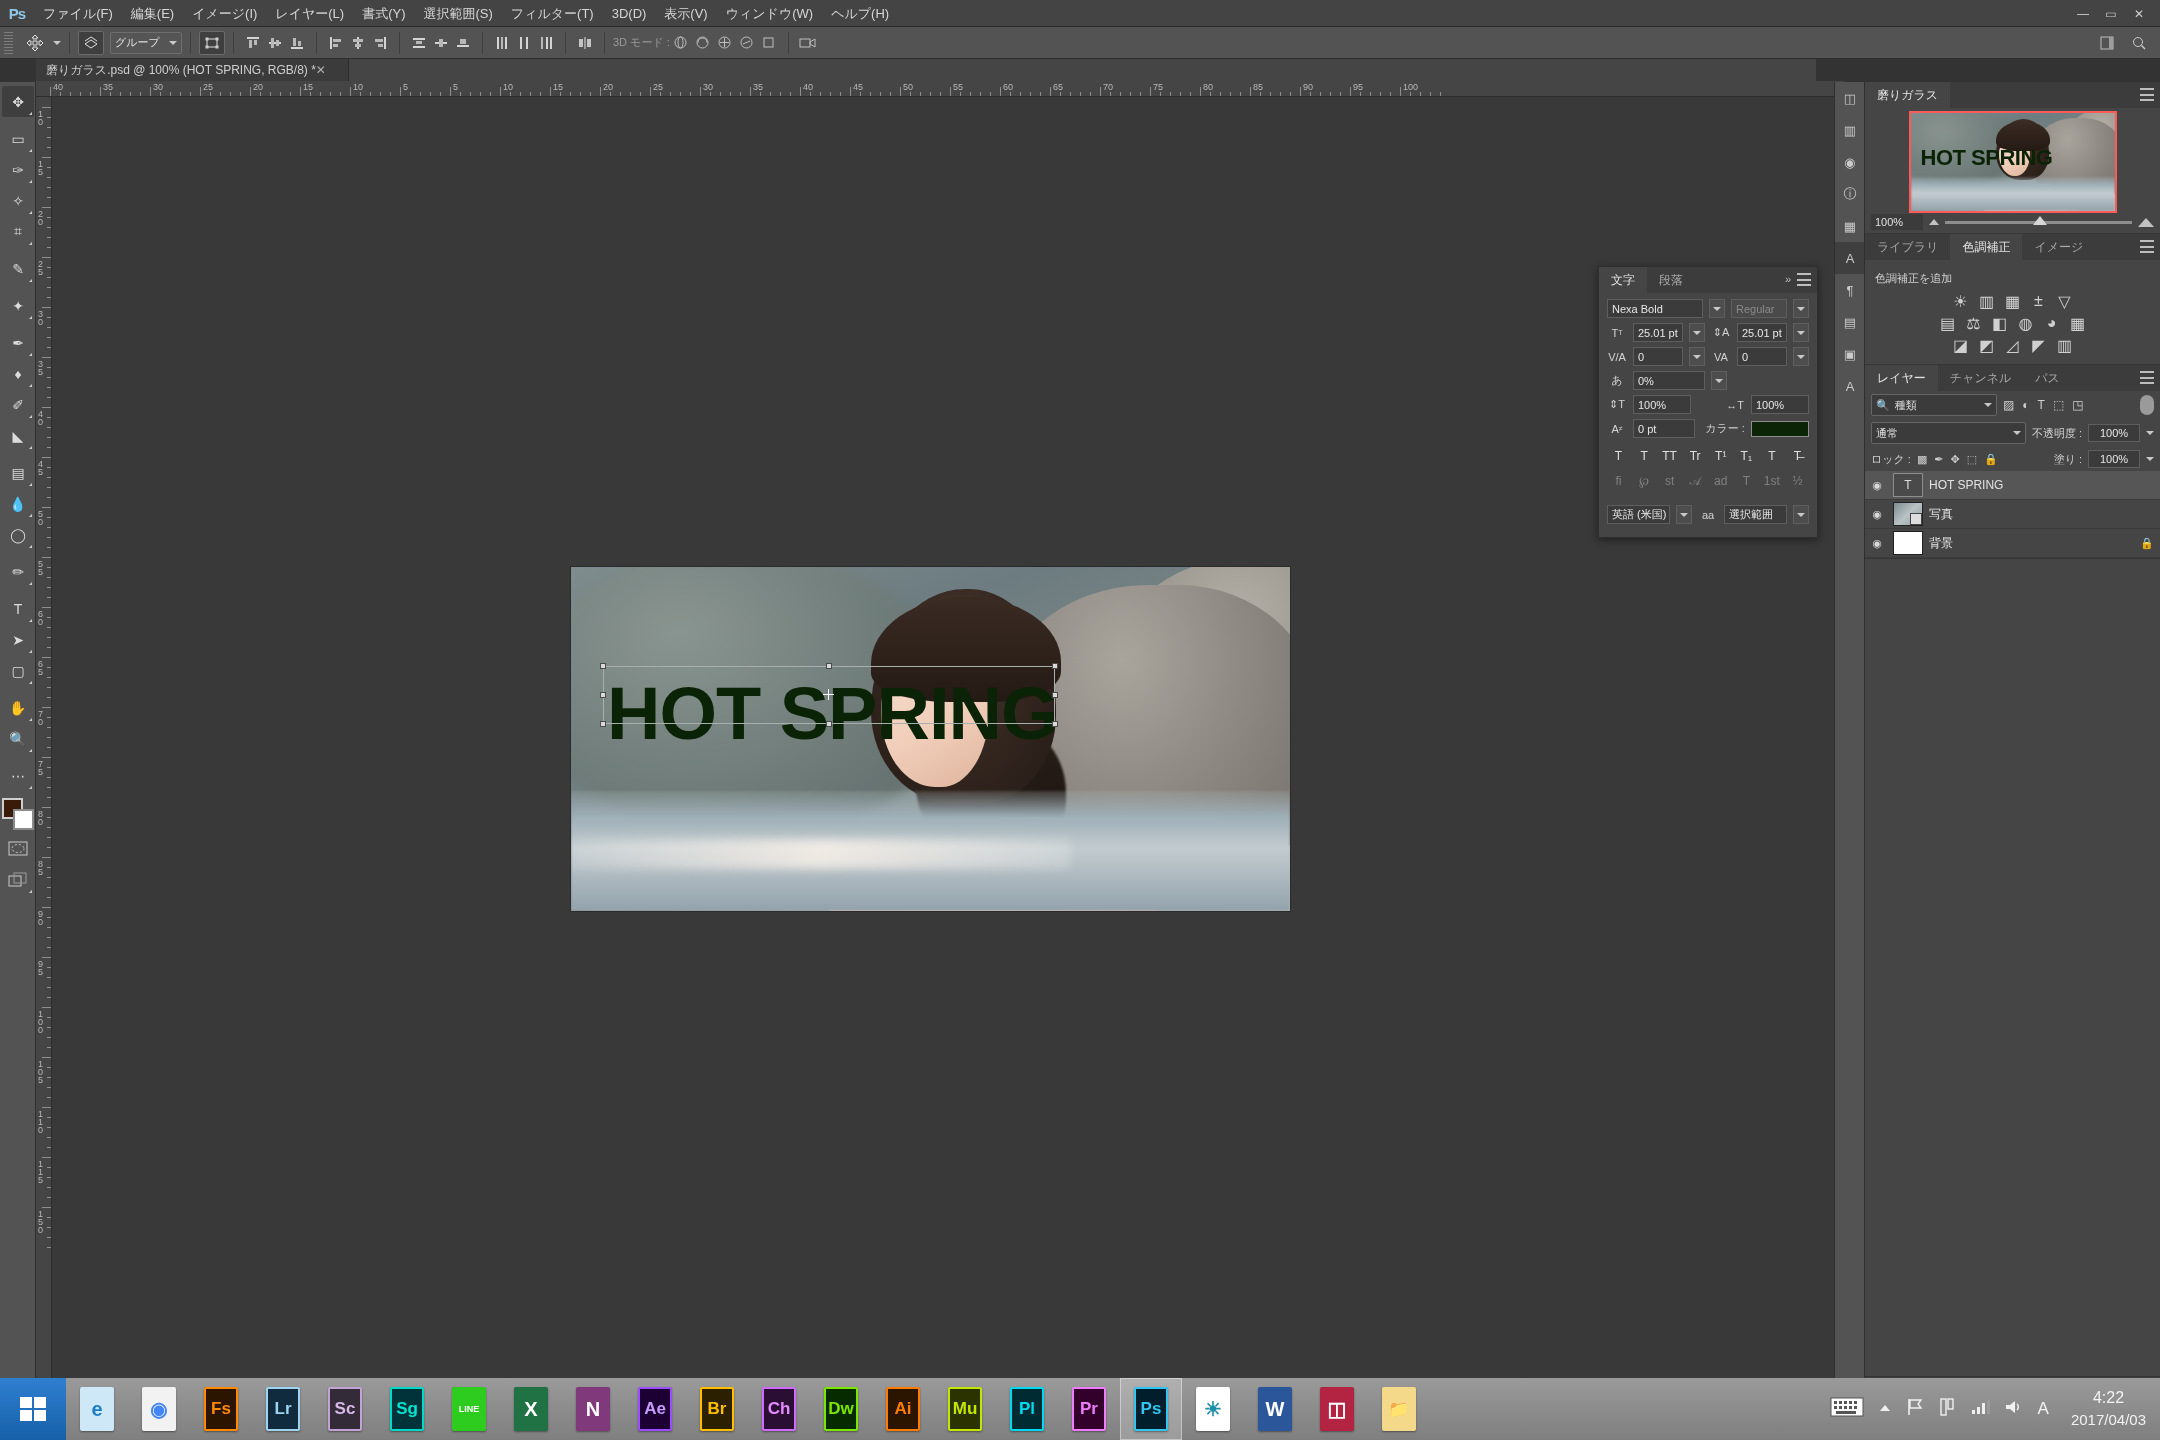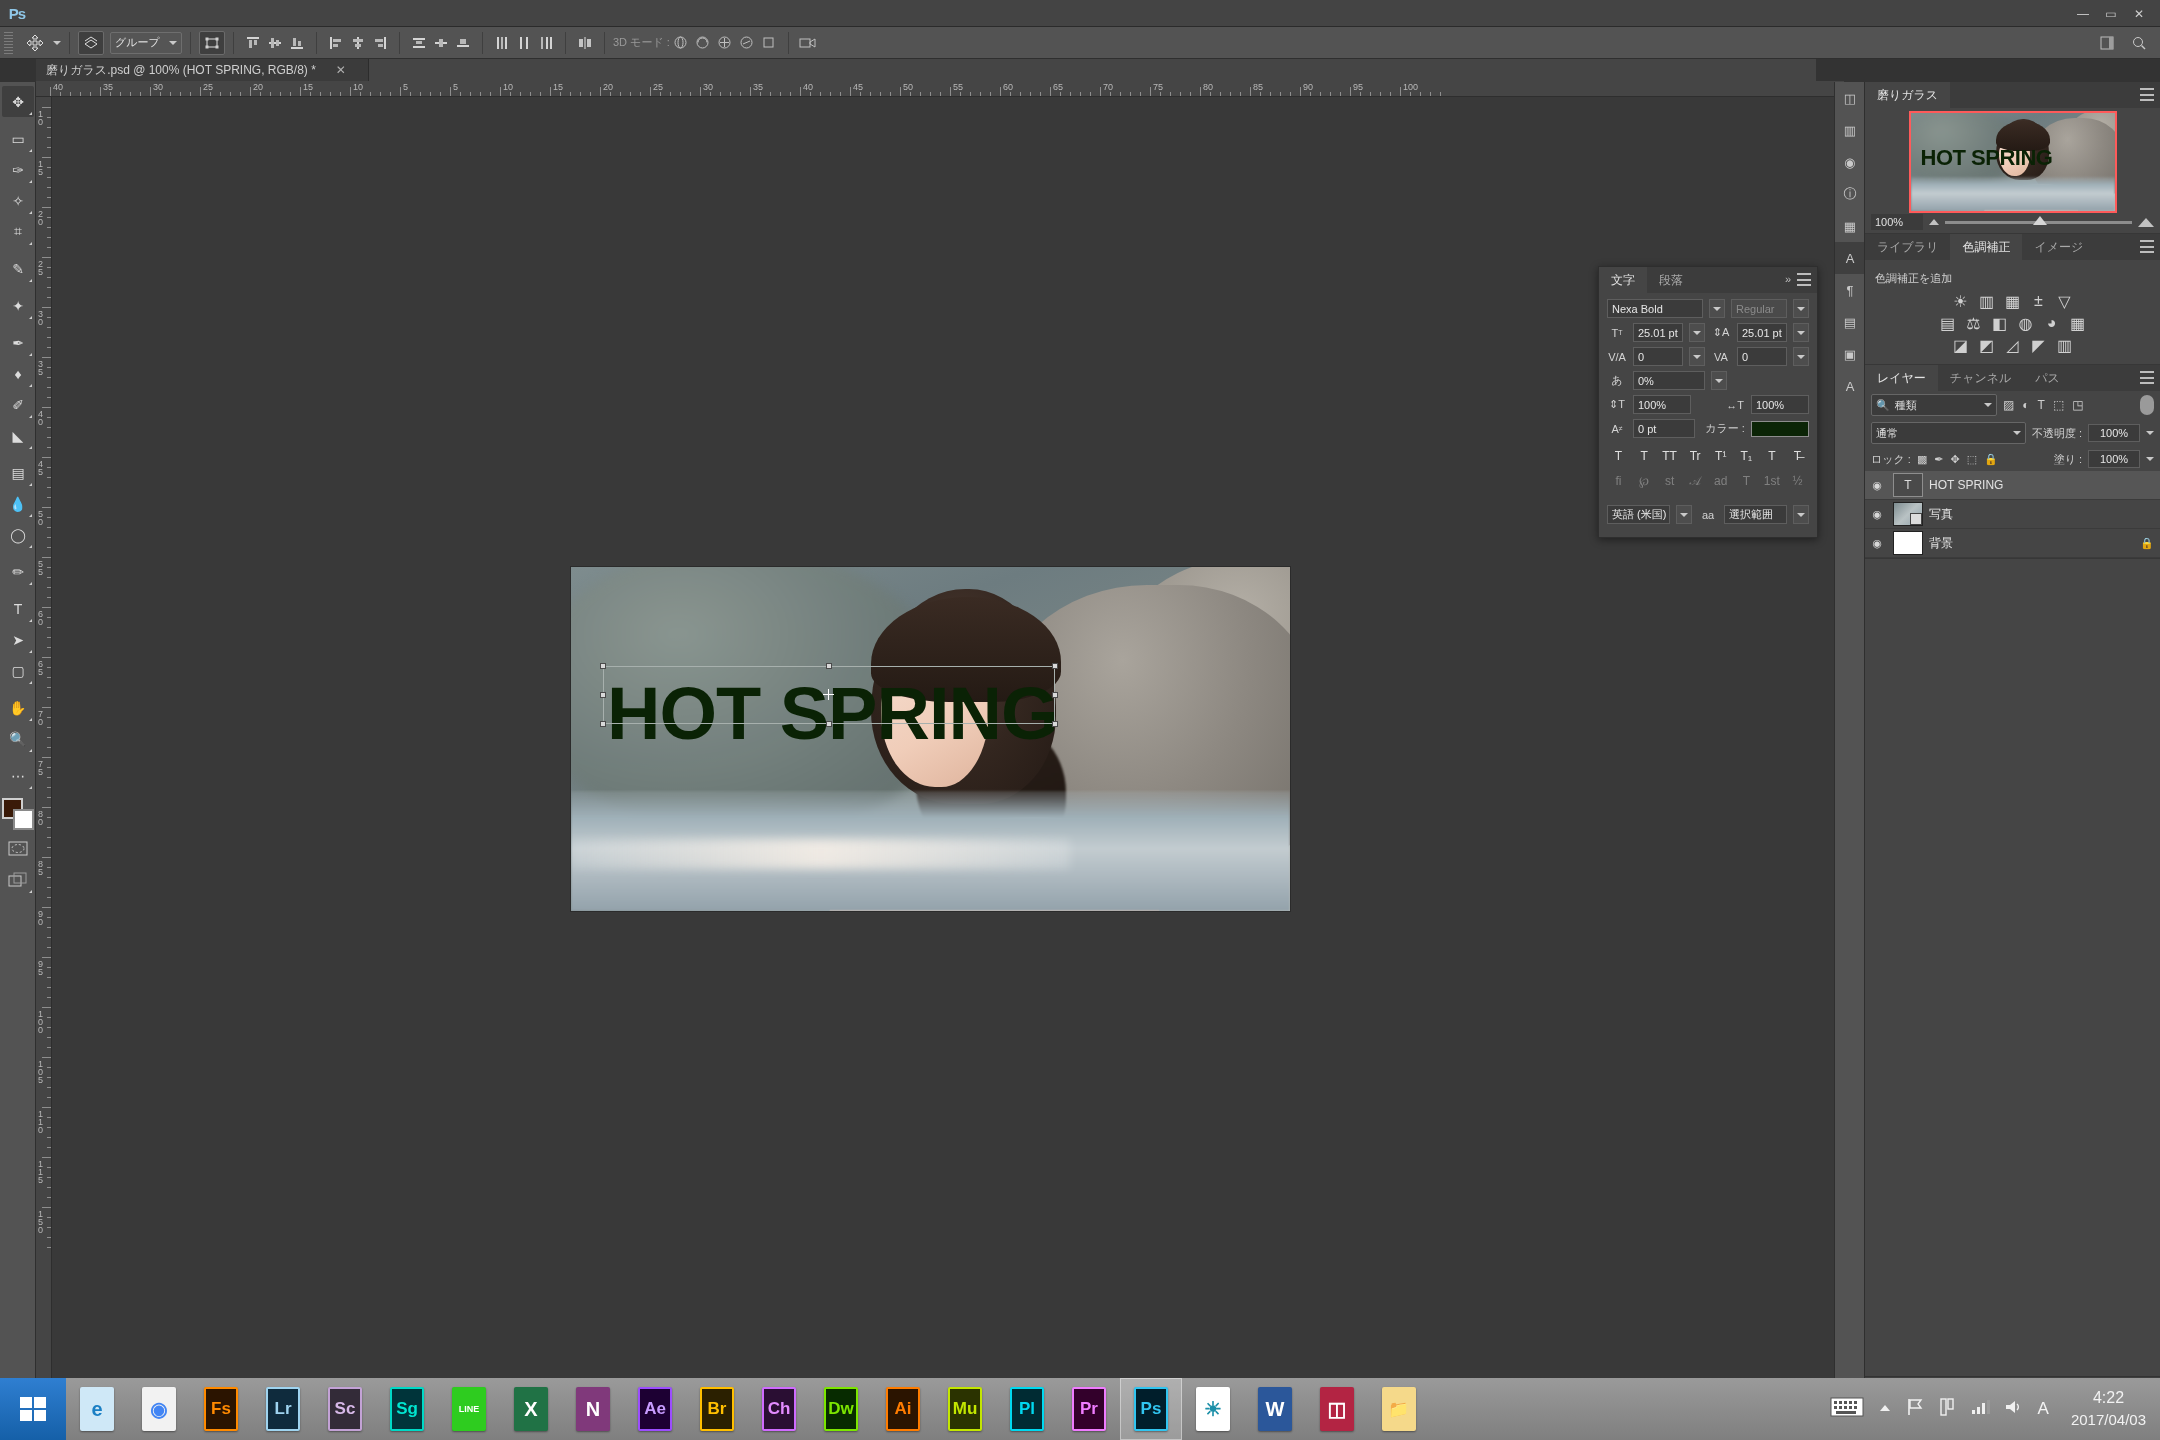--- a/index.html
+++ b/index.html
@@ -30,21 +30,21 @@
   .opt-select { height:22px; min-width:66px; background:#555; border:1px solid #6e6e6e; border-radius:2px;
     font-size:11px; display:flex; align-items:center; padding:0 4px; color:#e0e0e0; justify-content:space-between;}
   .caret { width:0;height:0;border-left:4px solid transparent;border-right:4px solid transparent;border-top:4px solid #c9c9c9;}
   .align-icon { width:22px;height:22px;display:flex;align-items:center;justify-content:center;}
   .opt-right { margin-left:auto; display:flex; align-items:center; gap:10px; padding-right:10px; }
   .mode3d { font-size:11px; color:#9a9a9a; }
 
   
   .tabstrip { position:absolute; left:36px; top:59px; width:1780px; height:22px; background:#454545; display:flex; align-items:flex-end;}
   .doctab { height:22px; background:#3b3b3b; display:flex; align-items:center; padding:0 22px 0 10px;
-    font-size:12px; color:#cfcfcf; border-right:1px solid #2c2c2c; gap:20px;}
+    font-size:12px; color:#cfcfcf; border-right:1px solid #2c2c2c; gap:0;}
   .tabclose { font-size:12px; color:#b0b0b0; }
 
   
   .toolbar { position:absolute; left:0; top:82px; width:36px; bottom:40px; background:#535353; border-right:1px solid #2f2f2f;
      padding-top:4px; }
   .tool { width:32px; height:31px; margin:0 2px; display:flex; align-items:center; justify-content:center; position:relative; }
   .tool.active { background:#3f3f3f; border-radius:2px;}
   .tool .corner { position:absolute; right:2px; bottom:2px; width:0;height:0;
     border-left:3px solid transparent; border-bottom:3px solid #cfcfcf;}
   .tool-sep { height:6px; }
@@ -202,20 +202,33 @@
   .clock { text-align:center; font-size:16px; color:#f2f2f2; line-height:22px; padding-left:8px;}
   .clock .d { font-size:15px; }
 </style>
 </head>
 <body>
 
 <div class="app">
 
   <div class="menubar">
     <div class="ps-logo">Ps</div>
+    <div id="menu-items" style="display:flex">
+        <div class="menu-item">ファイル(F)</div>
+        <div class="menu-item">編集(E)</div>
+        <div class="menu-item">イメージ(I)</div>
+        <div class="menu-item">レイヤー(L)</div>
+        <div class="menu-item">書式(Y)</div>
+        <div class="menu-item">選択範囲(S)</div>
+        <div class="menu-item">フィルター(T)</div>
+        <div class="menu-item">3D(D)</div>
+        <div class="menu-item">表示(V)</div>
+        <div class="menu-item">ウィンドウ(W)</div>
+        <div class="menu-item">ヘルプ(H)</div>
+      </div>
     <div class="win-btns">
       <div class="win-btn">—</div>
       <div class="win-btn">▭</div>
       <div class="win-btn">✕</div>
     </div>
   </div>
 
   <div class="optbar">
     <div class="grip"></div>
     <div class="opt-tool">

